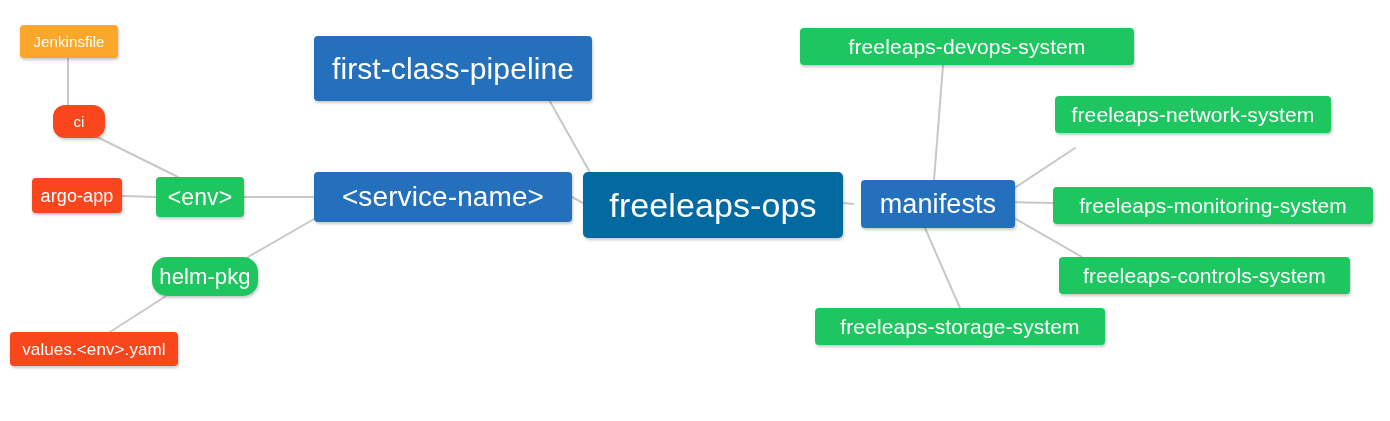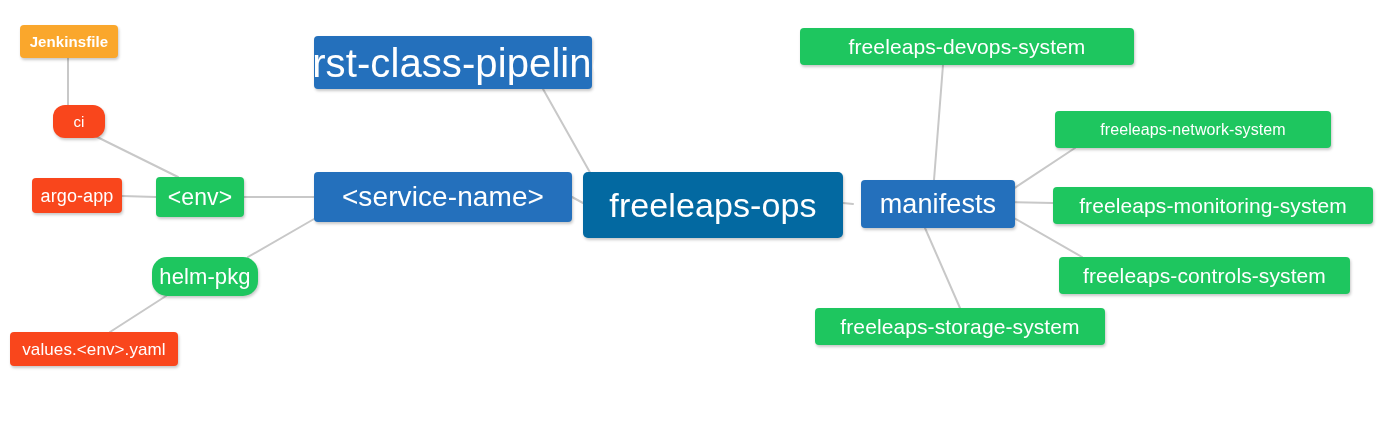--- a/index.html
+++ b/index.html
@@ -44,21 +44,20 @@
     border-radius: 5px;
   }
   .mm-node.lvl-blue {
     background: #2470bc;
   }
   .mm-node.lvl-green {
     background: #1ec65f;
   }
   .mm-node.lvl-orange {
     background: #faa72c;
-    font-weight: bold;
   }
   .mm-node.lvl-red {
     background: #f9461c;
   }
 </style>
 </head>
 <body>
 
 <div id="mindmap-canvas">
   <svg id="edge-layer" width="1390" height="421" viewBox="0 0 1390 421">
@@ -72,28 +71,28 @@
       <line x1="68" y1="105" x2="68" y2="58" stroke="#c8c8c8" stroke-width="2" stroke-linecap="round"></line>
       <line x1="166" y1="296" x2="110" y2="332" stroke="#c8c8c8" stroke-width="2" stroke-linecap="round"></line>
       <line x1="934" y1="180" x2="943" y2="65" stroke="#c8c8c8" stroke-width="2" stroke-linecap="round"></line>
       <line x1="1007" y1="193" x2="1075" y2="148" stroke="#c8c8c8" stroke-width="2" stroke-linecap="round"></line>
       <line x1="1007" y1="202" x2="1053" y2="203" stroke="#c8c8c8" stroke-width="2" stroke-linecap="round"></line>
       <line x1="1007" y1="214" x2="1082" y2="257" stroke="#c8c8c8" stroke-width="2" stroke-linecap="round"></line>
       <line x1="925" y1="228" x2="960" y2="308" stroke="#c8c8c8" stroke-width="2" stroke-linecap="round"></line>
     </svg>
   <div id="node-layer">
       <div class="mm-node lvl-root" style="left: 583px; top: 172px; width: 260px; height: 66px; font-size: 34px;">freeleaps-ops</div>
-      <div class="mm-node lvl-blue" style="left: 314px; top: 36px; width: 278px; height: 53px; font-size: 40px;">first-class-pipeline</div>
+      <div class="mm-node lvl-blue" style="left: 314px; top: 36px; width: 278px; height: 65px; font-size: 30px;">first-class-pipeline</div>
       <div class="mm-node lvl-blue" style="left: 314px; top: 172px; width: 258px; height: 50px; font-size: 28px;">&lt;service-name&gt;</div>
       <div class="mm-node lvl-green" style="left: 156px; top: 177px; width: 88px; height: 40px; font-size: 23px;">&lt;env&gt;</div>
       <div class="mm-node lvl-red" style="left: 53px; top: 105px; width: 52px; height: 33px; font-size: 15px; border-radius: 12px;">ci</div>
       <div class="mm-node lvl-orange" style="left: 20px; top: 25px; width: 98px; height: 33px; font-size: 15px;">Jenkinsfile</div>
       <div class="mm-node lvl-red" style="left: 32px; top: 178px; width: 90px; height: 35px; font-size: 18px;">argo-app</div>
       <div class="mm-node lvl-green" style="left: 152px; top: 257px; width: 106px; height: 39px; font-size: 22px; border-radius: 15px;">helm-pkg</div>
       <div class="mm-node lvl-red" style="left: 10px; top: 332px; width: 168px; height: 34px; font-size: 17px;">values.&lt;env&gt;.yaml</div>
       <div class="mm-node lvl-blue" style="left: 853px; top: 180px; width: 154px; height: 48px; font-size: 27px; margin-left: 8px;">manifests</div>
       <div class="mm-node lvl-green" style="left: 800px; top: 28px; width: 334px; height: 37px; font-size: 21px;">freeleaps-devops-system</div>
-      <div class="mm-node lvl-green" style="left: 1055px; top: 111px; width: 276px; height: 37px; font-size: 16px;">freeleaps-network-system</div>
+      <div class="mm-node lvl-green" style="left: 1055px; top: 96px; width: 276px; height: 37px; font-size: 21px;">freeleaps-network-system</div>
       <div class="mm-node lvl-green" style="left: 1053px; top: 187px; width: 320px; height: 37px; font-size: 21px;">freeleaps-monitoring-system</div>
       <div class="mm-node lvl-green" style="left: 1059px; top: 257px; width: 291px; height: 37px; font-size: 21px;">freeleaps-controls-system</div>
       <div class="mm-node lvl-green" style="left: 815px; top: 308px; width: 290px; height: 37px; font-size: 21px; text-align: right;">freeleaps-storage-system</div>
     </div>
 </div>
 
 </body></html>

